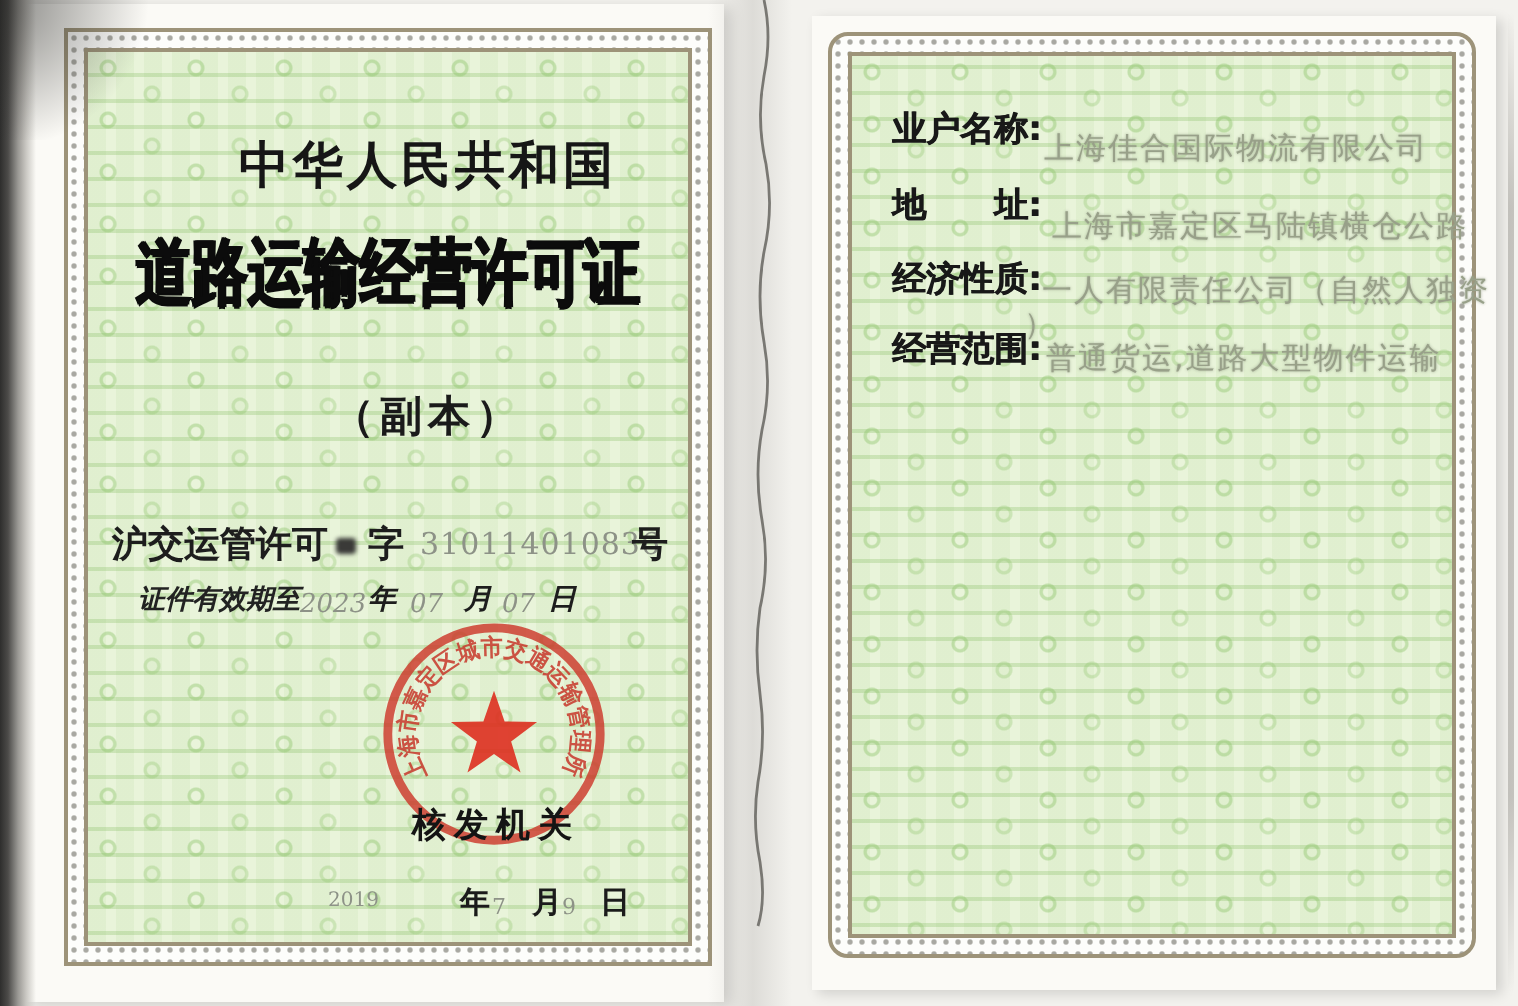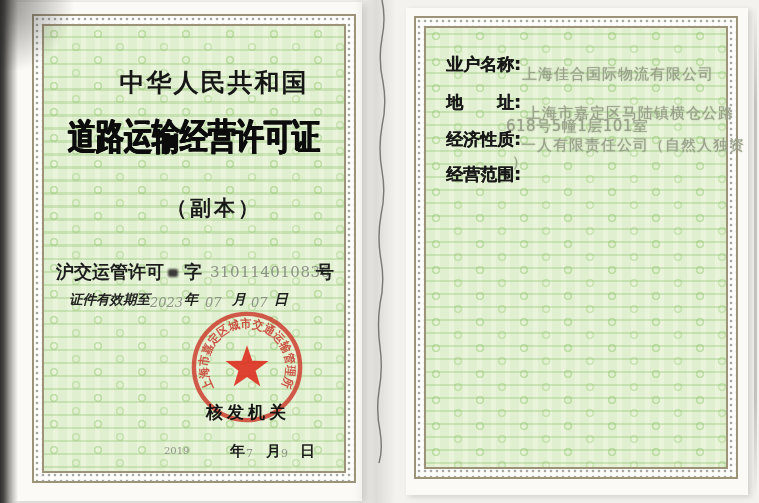--- a/index.html
+++ b/index.html
@@ -30,21 +30,21 @@
   .page{position:absolute;background:#fbfaf6;}
   .page-left{left:12px;top:2px;width:350px;height:499px;box-shadow:3px 2px 7px rgba(0,0,0,.15);}
   .page-right{left:406px;top:8px;width:342px;height:487px;box-shadow:3px 2px 6px rgba(0,0,0,.14);}
   .frame{
     position:absolute;border:2px solid #9d9379;padding:8px;
     background-color:#fdfdfb;
     background-image:radial-gradient(circle at 3px 3px,rgba(85,84,74,.5) 1px,rgba(255,255,255,0) 1.7px);
     background-size:6px 6px;
   }
   .frame-l{left:20px;top:12px;right:6px;bottom:18px;}
-  .frame-r{left:8px;top:8px;right:10px;bottom:16px;}
+  .frame-r{left:8px;top:8px;right:10px;bottom:16px;border-radius:10px;}
   .green{
     position:relative;width:100%;height:100%;box-sizing:border-box;
     border:2px solid #9d9379;
     background-color:#e9f4da;
     background-image:
       radial-gradient(circle at 10px 8px,rgba(255,255,255,0) 2.2px,rgba(140,195,105,.42) 2.9px,rgba(140,195,105,.42) 3.9px,rgba(255,255,255,0) 4.6px),
       radial-gradient(circle at 32px 21px,rgba(255,255,255,0) 2.2px,rgba(140,195,105,.32) 2.9px,rgba(140,195,105,.32) 3.9px,rgba(255,255,255,0) 4.6px),
       repeating-linear-gradient(0deg,rgba(255,255,255,0) 0 3.5px,rgba(135,190,100,.30) 3.5px 5.5px,rgba(255,255,255,0) 5.5px 13px),
       repeating-linear-gradient(90deg,rgba(135,190,100,.09) 0 9px,rgba(255,255,255,0) 9px 14px);
     background-size:44px 26px,44px 26px,auto,auto;
@@ -143,25 +143,25 @@
 
 <div class="page page-right">
   <div class="frame frame-r">
     <div class="green">
 
       <div class="fld-label" style="left:20px;top:25px;">业户名称:</div>
       <div class="fld-value" style="left:96px;top:37px;">上海佳合国际物流有限公司</div>
 
       <div class="fld-label" style="left:20px;top:63px;">地　　址:</div>
       <div class="fld-value" style="left:100px;top:76px;">上海市嘉定区马陆镇横仓公路</div>
-      <div class="fld-value" style="left:80px;top:89px;letter-spacing:.5px;">618号5幢1层101室</div>
 
       <div class="fld-label" style="left:20px;top:100px;">经济性质:</div>
       <div class="fld-value" style="left:95px;top:108px;">一人有限责任公司（自然人独资</div>
       <div class="fld-value" style="left:86px;top:125px;">）</div>
 
       <div class="fld-label" style="left:20px;top:135px;">经营范围:</div>
+      <div class="fld-value" style="left:97px;top:142px;">普通货运,道路大型物件运输</div>
 
     </div>
   </div>
 </div>
 
 <div class="scan-edge-right"></div>
 
 </body></html>

